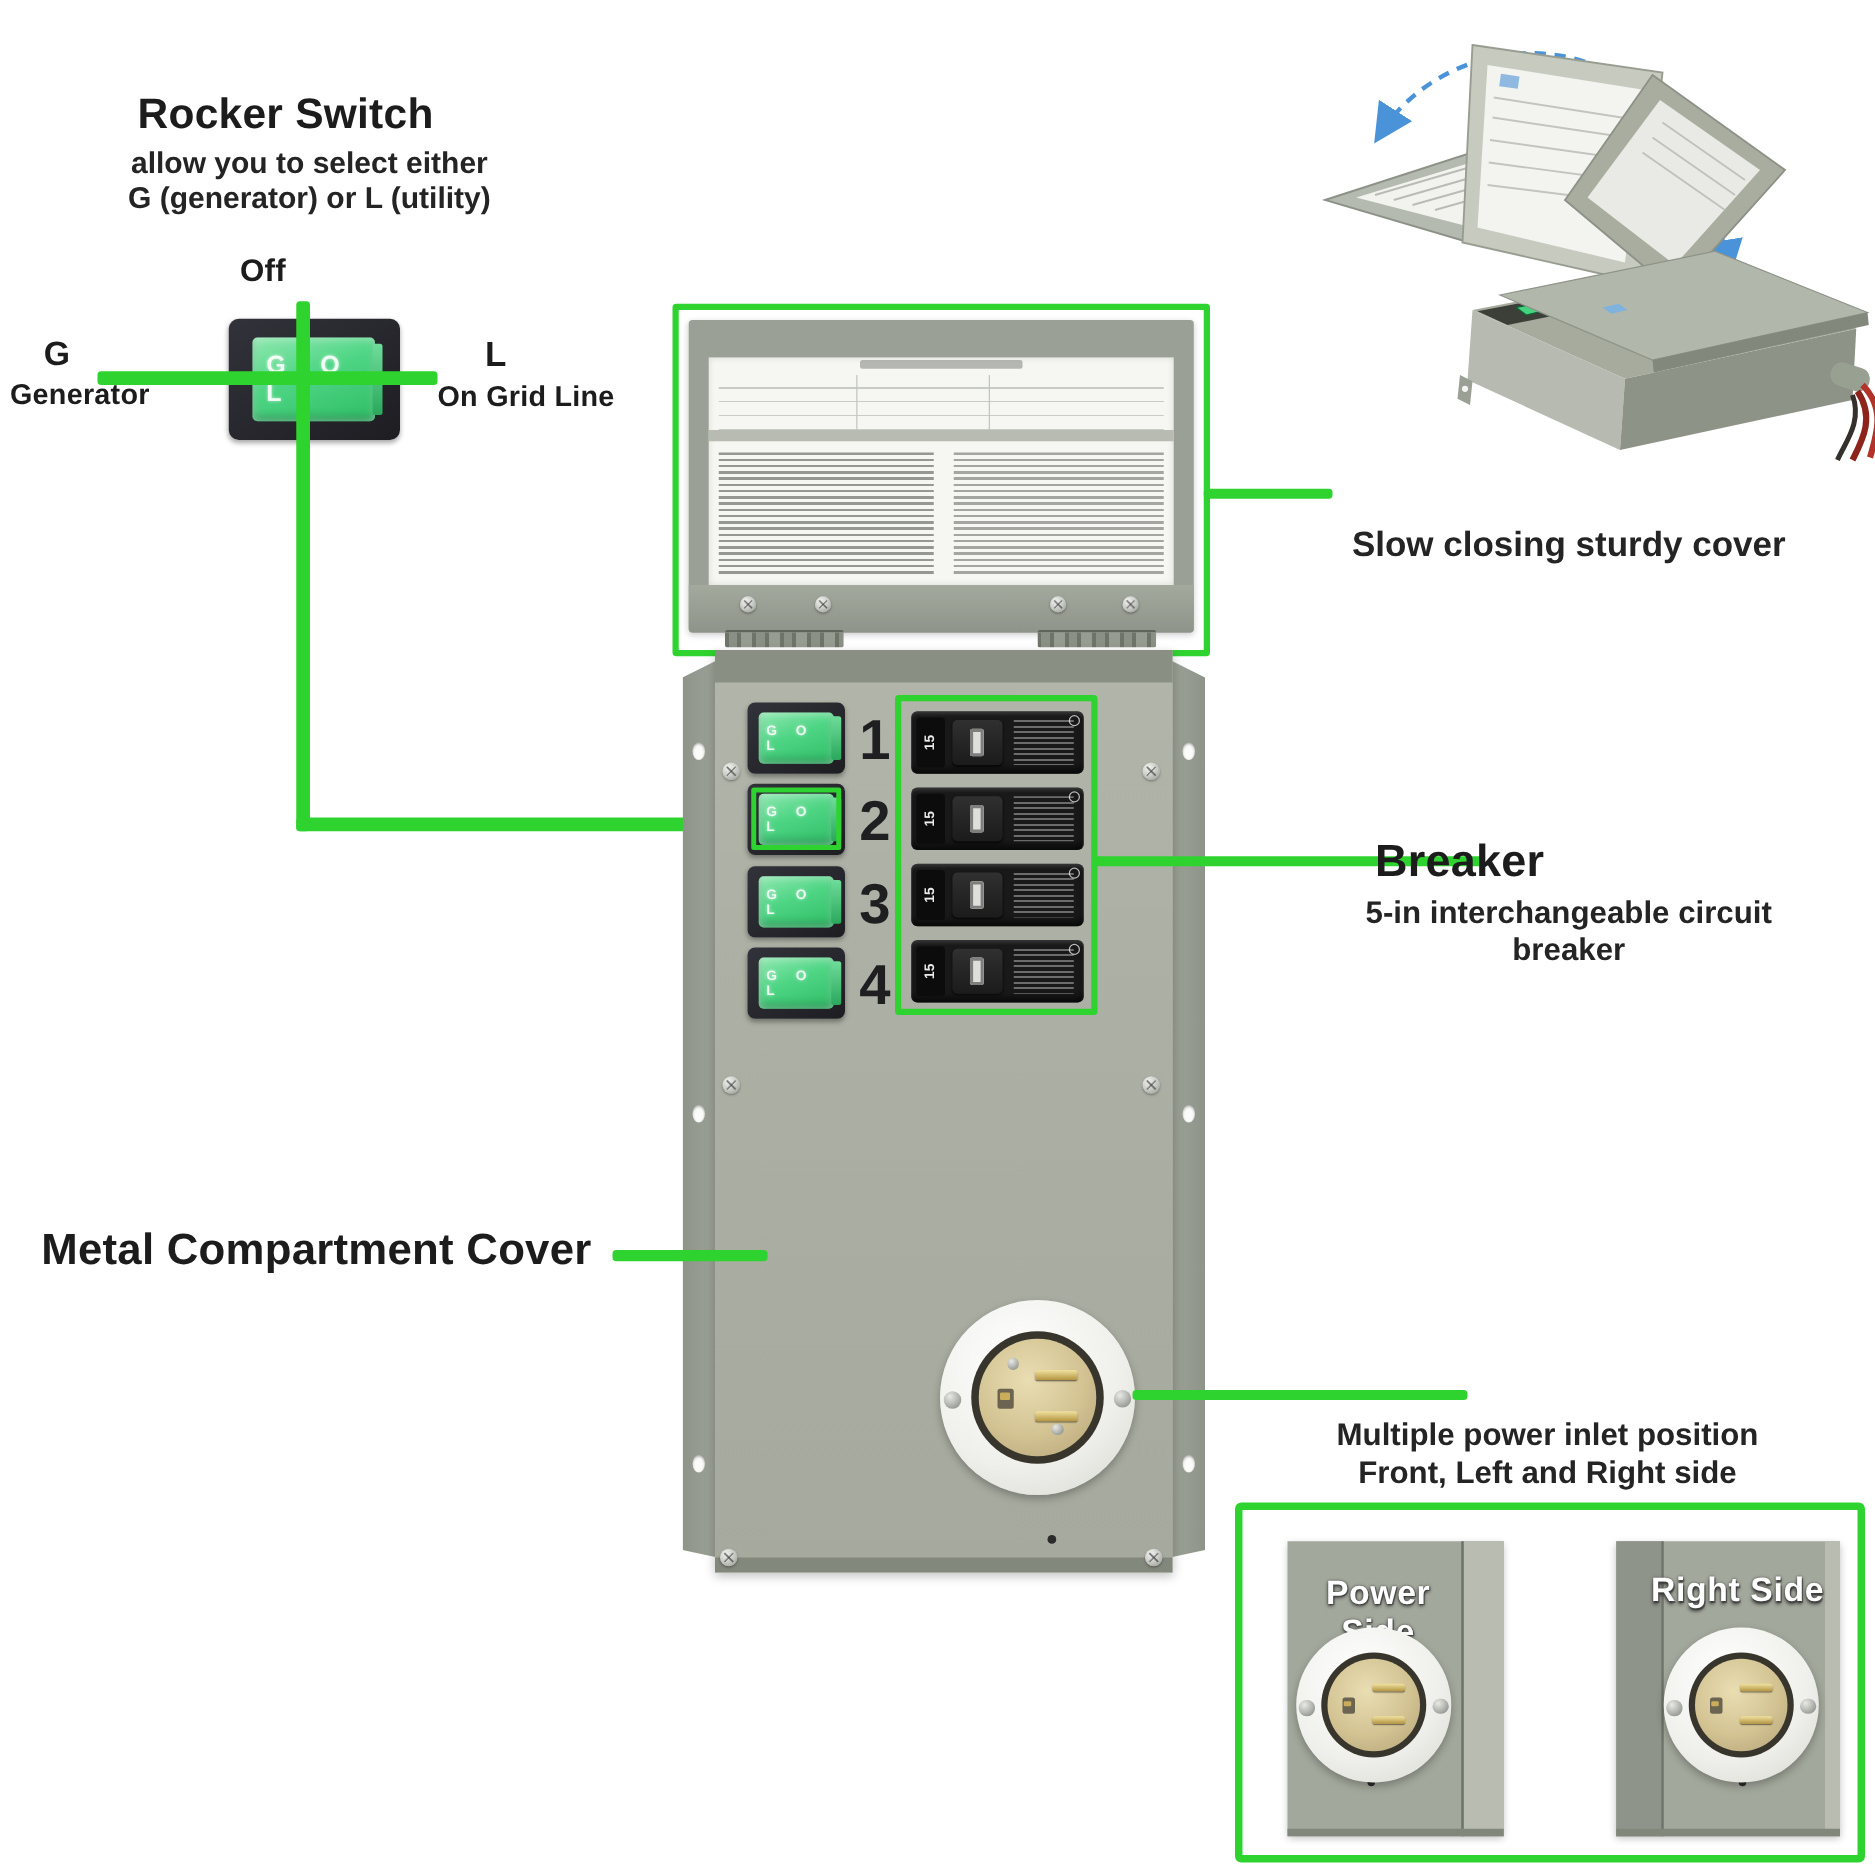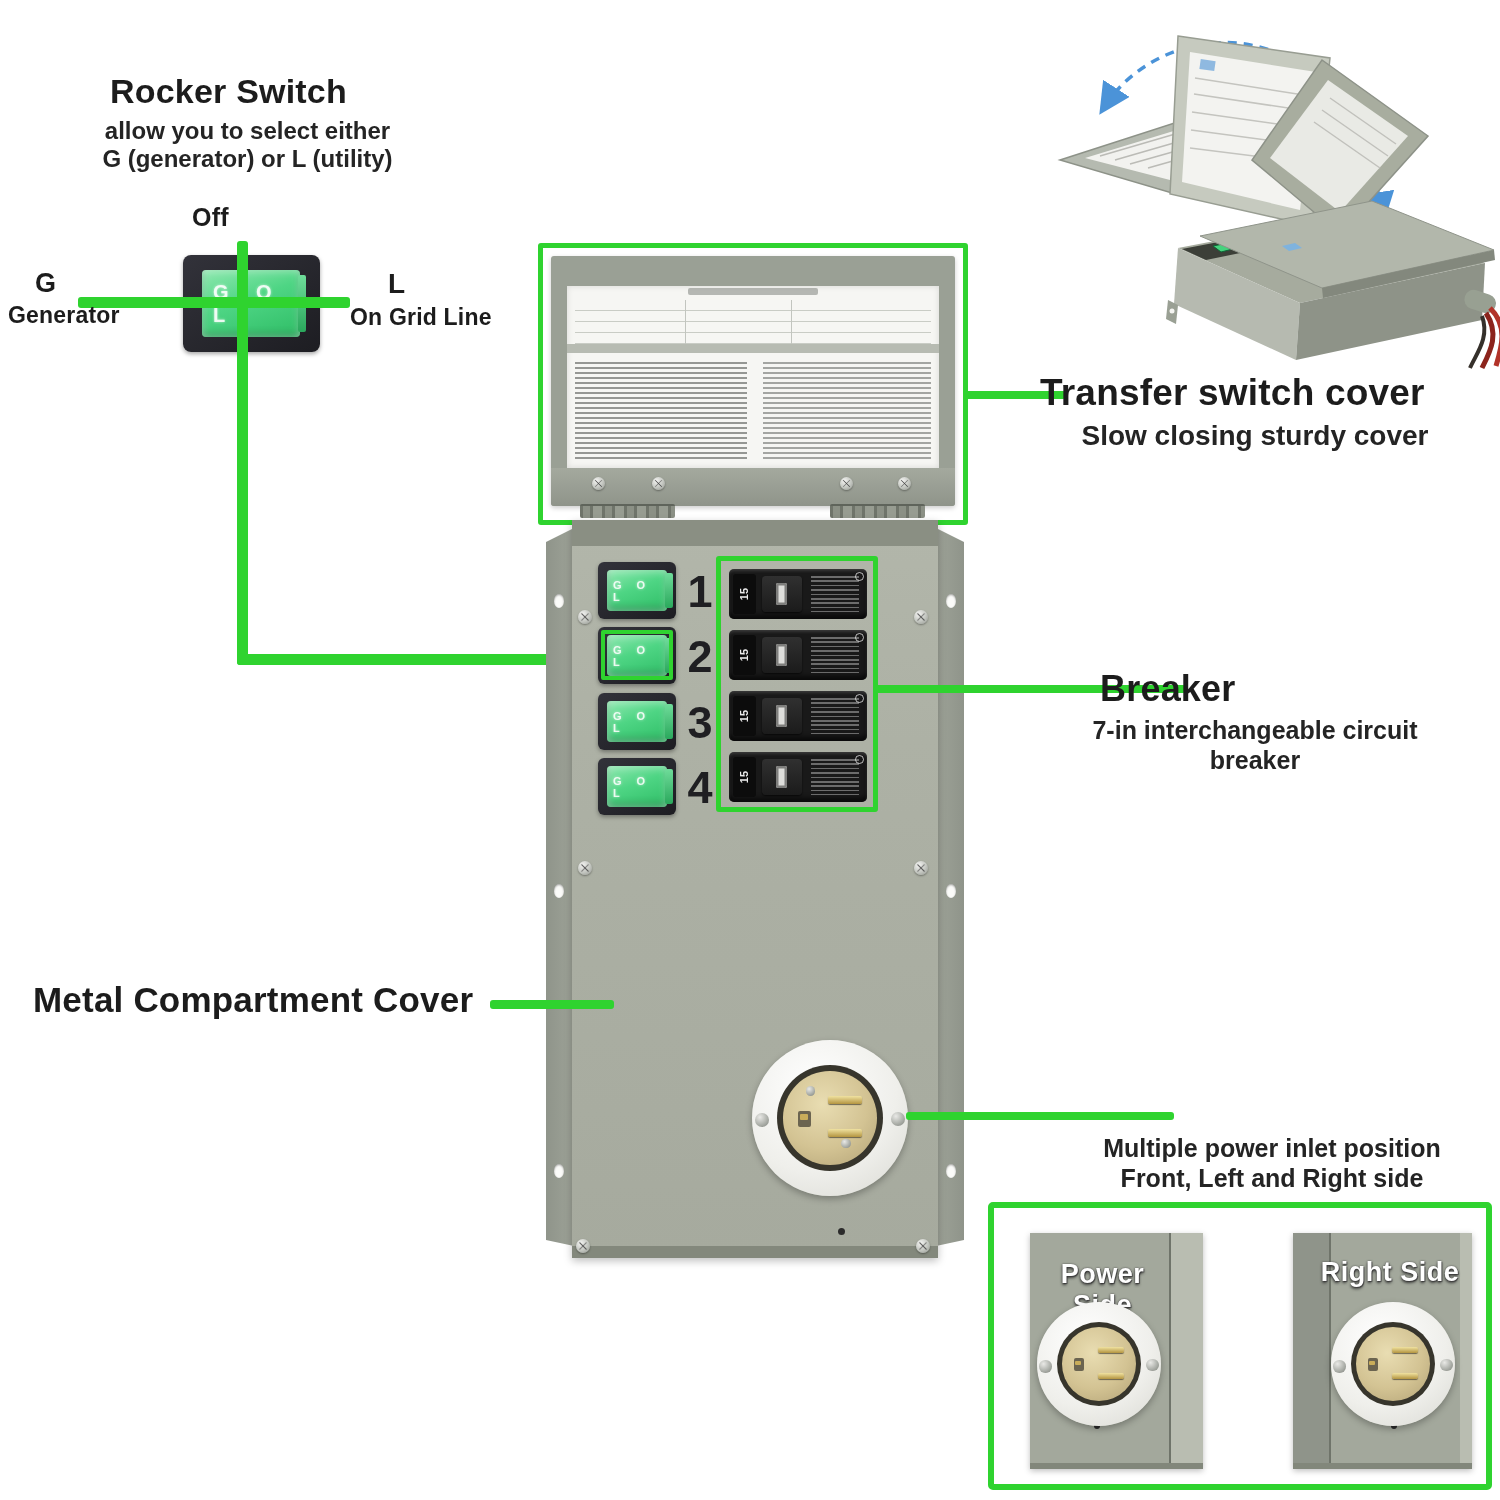--- a/index.html
+++ b/index.html
@@ -242,33 +242,32 @@
       <div class="npin" style="left:16%;top:42%;width:14%;height:18%;"></div>
       <div class="fsc" style="left:24%;top:16%;width:10%;height:10%;"></div>
       <div class="fsc" style="left:62%;top:72%;width:10%;height:10%;"></div>
     </div>
     <div class="fsc" style="left:2%;top:47%;width:9%;height:9%;"></div>
     <div class="fsc" style="left:89%;top:46%;width:9%;height:9%;"></div>
   </div>
   <div class="abs" style="left:838px;top:1228px;width:7px;height:7px;background:#2b2b2b;border-radius:50%;"></div>
   <div class="gline" style="left:906px;top:1112px;width:268px;height:8px;"></div>
 
-  <div class="abs title" style="left:1040px;top:372px;width:430px;font-size:37px;">Transfer switch cover</div>
   <div class="abs sub" style="left:1040px;top:420px;width:430px;font-size:28px;">Slow closing sturdy cover</div>
 
   <div class="abs title" style="left:1100px;top:668px;width:310px;font-size:36px;">Breaker</div>
   <div class="abs sub" style="left:1080px;top:715px;width:350px;font-size:25px;line-height:30px;">
-    <span style="display:block;">7-in interchangeable circuit</span>
+    <span style="display:block;">5-in interchangeable circuit</span>
     <span style="display:block;">breaker</span>
   </div>
 
   <div class="abs title" style="left:33px;top:980px;white-space:nowrap;font-size:35px;text-align:center;">Metal Compartment Cover</div>
   <div class="gline" style="left:490px;top:1000px;width:124px;height:9px;"></div>
 
-  <div class="abs sub" style="left:1082px;top:1133px;width:380px;font-size:25px;line-height:30px;">
+  <div class="abs sub" style="left:1048px;top:1133px;width:380px;font-size:25px;line-height:30px;">
     <span style="display:block;">Multiple power inlet position</span>
     <span style="display:block;">Front, Left and Right side</span>
   </div>
 
   <div class="abs" style="left:988px;top:1202px;width:504px;height:288px;border:6px solid var(--g);border-radius:5px;background:#fff;"></div>
 
   <div class="abs" style="left:1030px;top:1233px;width:173px;height:236px;background:#a3a89c;box-shadow:0 2px 6px rgba(0,0,0,.25);">
     <div class="abs" style="left:141px;top:0;width:32px;height:236px;background:#b9bdb1;"></div>
     <div class="seam" style="left:139px;top:0;height:236px;"></div>
     <div class="abs" style="left:0;top:230px;width:173px;height:6px;background:#82877b;"></div>

